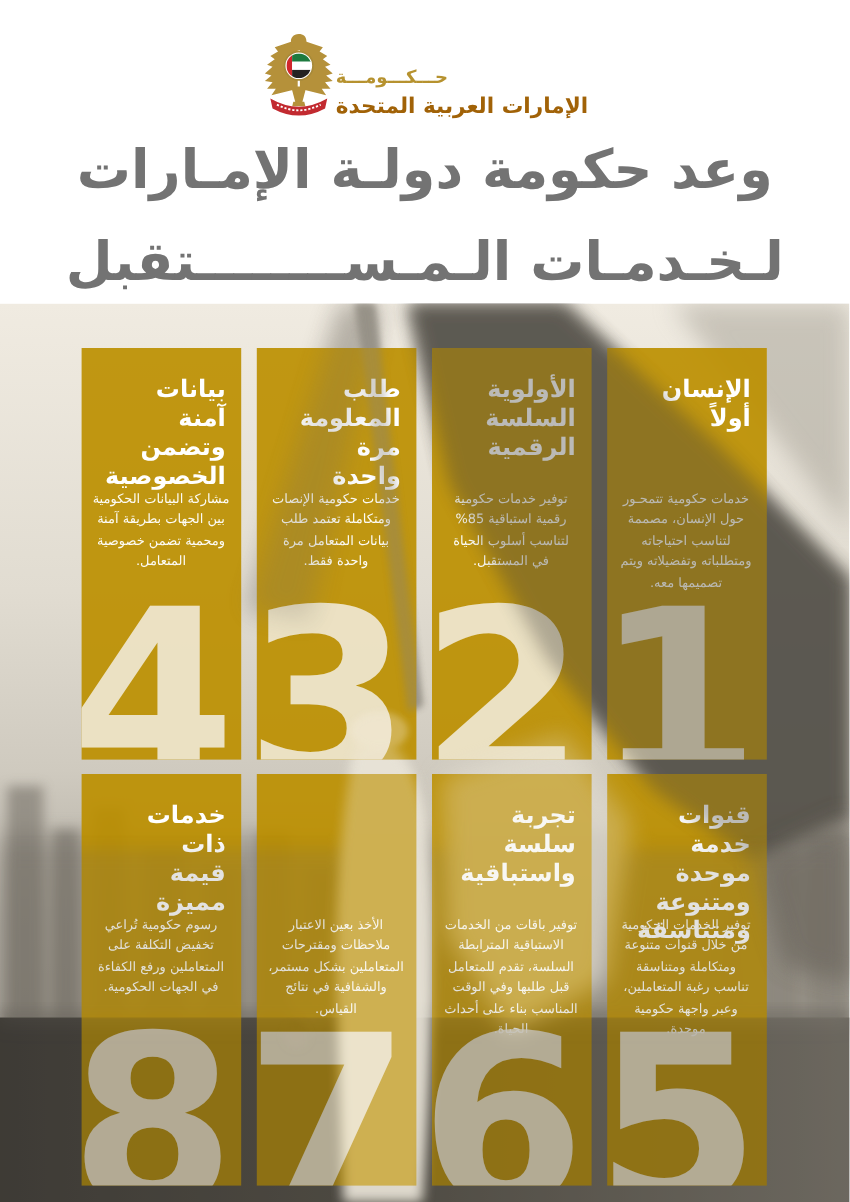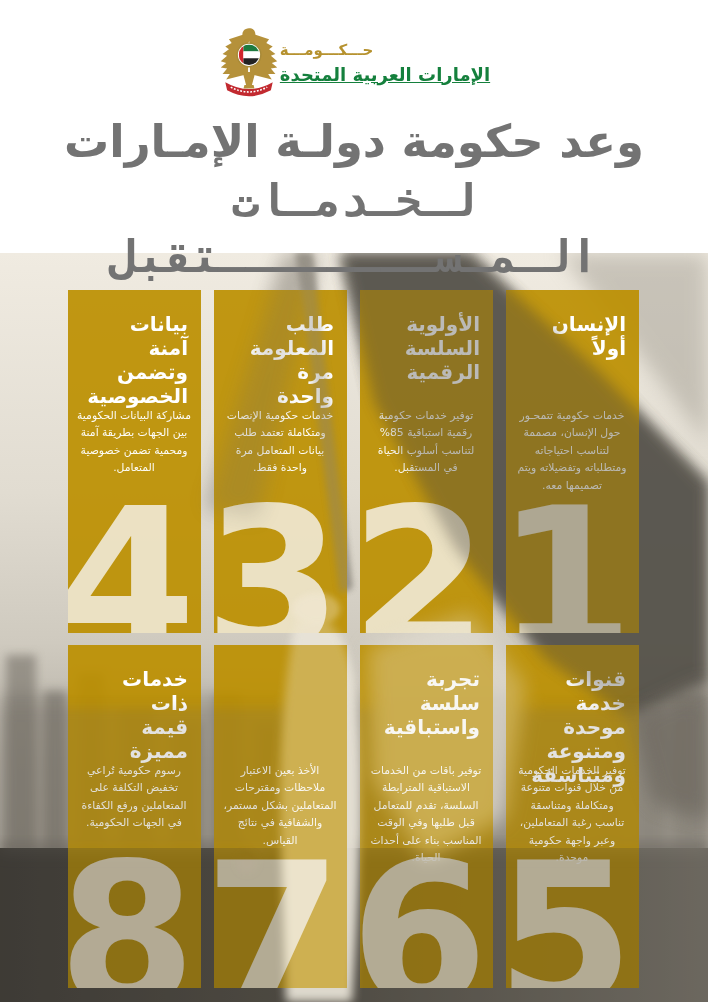--- a/index.html
+++ b/index.html
@@ -1,29 +1,29 @@
 <!DOCTYPE html>
 <html lang="ar"><head>
 <meta charset="utf-8">
 <style>
   html,body{margin:0;padding:0;}
   body{font-family:"DejaVu Sans",sans-serif;background:#ffffff;}
   .canvas{position:relative;width:708px;height:1002px;background:#ffffff;overflow:hidden;margin:0 auto;}
 
   
-  .logo-row{position:absolute;top:26px;left:0;right:0;display:flex;justify-content:center;align-items:center;z-index:5;}
+  .logo-row{position:absolute;top:26px;left:0;right:0;display:flex;justify-content:center;align-items:flex-end;z-index:5;}
   .emblem{display:block;}
   .logo-text{text-align:left;direction:rtl;}
   .logo-l1{font-size:15px;line-height:18px;font-weight:bold;color:#b6922f;}
-  .logo-l2{font-size:18px;line-height:22px;font-weight:bold;color:#15803d;margin-top:5px;text-decoration:underline;}
+  .logo-l2{font-size:18px;line-height:22px;font-weight:bold;color:#a16207;margin-top:5px;}
 
   
   .title{position:absolute;top:114px;left:0;right:0;text-align:center;direction:rtl;color:#737373;z-index:5;}
   .title-l1{font-size:45px;line-height:56px;font-weight:bold;}
-  .title-l2{font-size:45px;line-height:56px;font-weight:bold;margin-top:7px;font-family:Liberation Mono, monospace;}
+  .title-l2{font-size:45px;line-height:56px;font-weight:bold;margin-top:20px;}
 
   
   .photo{position:absolute;left:0;top:253px;width:708px;height:749px;z-index:0;}
   .photo svg{display:block;}
   .photo-overlay{position:absolute;left:0;top:253px;width:708px;height:749px;z-index:2;pointer-events:none;}
 
   
   .cards{position:absolute;top:290px;left:68px;width:571px;display:grid;
          grid-template-columns:repeat(4,133px);grid-auto-rows:343px;column-gap:13px;row-gap:12px;
          direction:rtl;z-index:1;}

